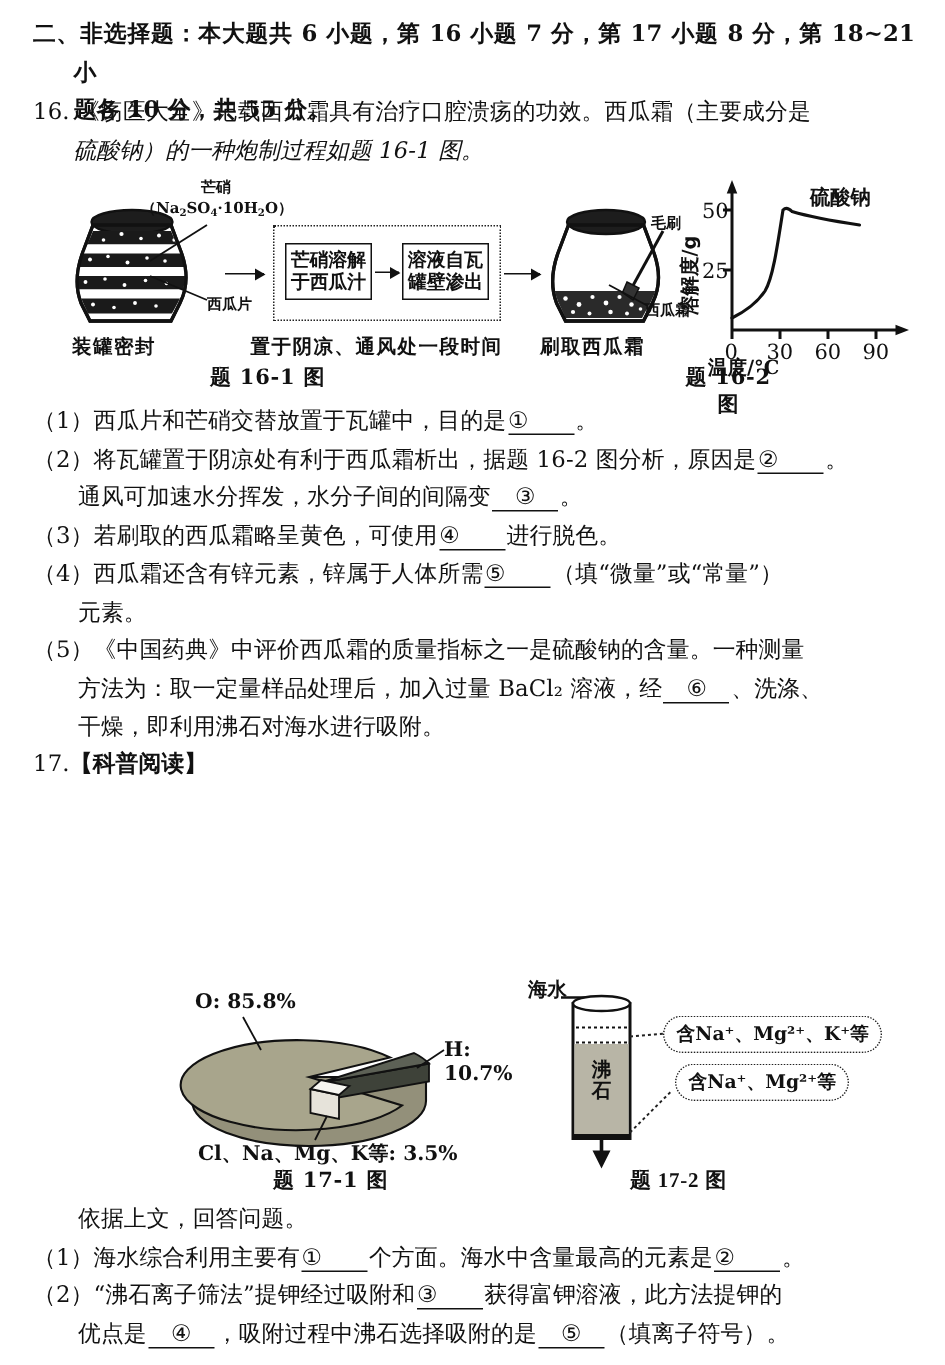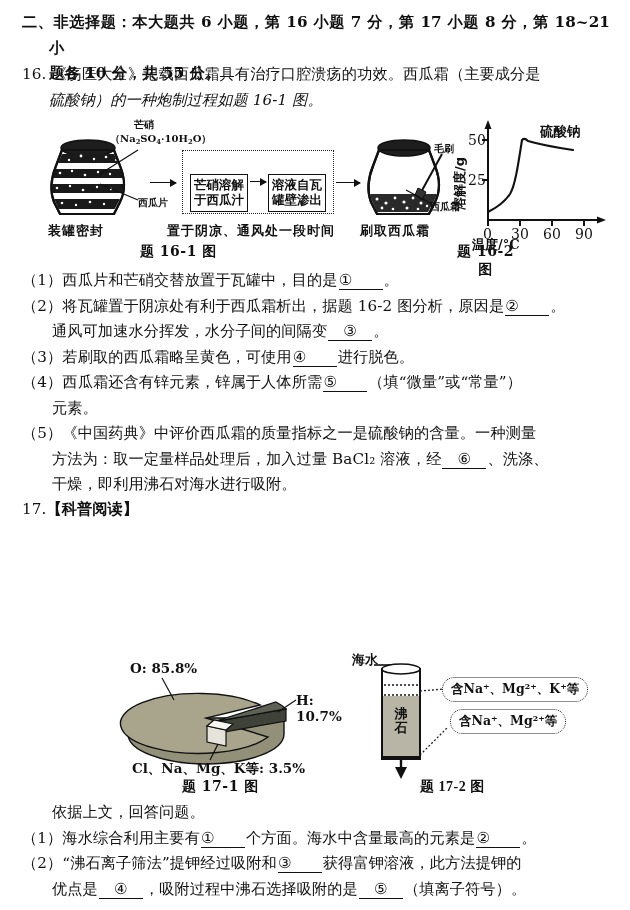--- a/index.html
+++ b/index.html
@@ -84,21 +84,20 @@
   .proc-box {
     position: absolute;
     border: 1.6px solid #111;
     font-size: 12.5px;
     font-weight: bold;
     line-height: 14.5px;
     text-align: center;
     padding: 3px 3px;
     box-sizing: border-box;
     background: #fff;
-    margin-top: 12px;
   }
   .dotted-frame {
     position: absolute;
     border: 1.5px dotted #222;
   }
   .arrow-h {
     position: absolute;
     height: 0;
     border-top: 1.8px solid #111;
   }
@@ -202,21 +201,21 @@
               <circle cx="48" cy="66" r="1.3"></circle>
             <circle cx="62" cy="68" r="1.2"></circle>
           </g>
         </g>
 
         <path d="M20 14 L14 30 Q6 50 12 66 L18 78 L72 78 L78 66 Q86 50 78 30 L72 14 Z" fill="none" stroke="#111" stroke-width="2.2"></path>
       </svg>
     </div>
 
     <div class="lbl" style="left:104px; top:-4px;">芒硝</div>
-    <div class="lbl" style="left:80px; top:10px;">
+    <div class="lbl" style="left:64px; top:10px;">
       （Na<sub>2</sub>SO<sub>4</sub>·10H<sub>2</sub>O）
     </div>
     <svg width="70" height="40" style="position:absolute;left:62px;top:26px;">
       <line x1="46" y1="2" x2="8" y2="26" stroke="#111" stroke-width="1.2"></line>
     </svg>
     <div class="lbl" style="left:108px; top:74px;">西瓜片</div>
     <svg width="52" height="26" style="position:absolute;left:62px;top:58px;">
       <line x1="46" y1="20" x2="8" y2="4" stroke="#111" stroke-width="1.2"></line>
     </svg>
 

